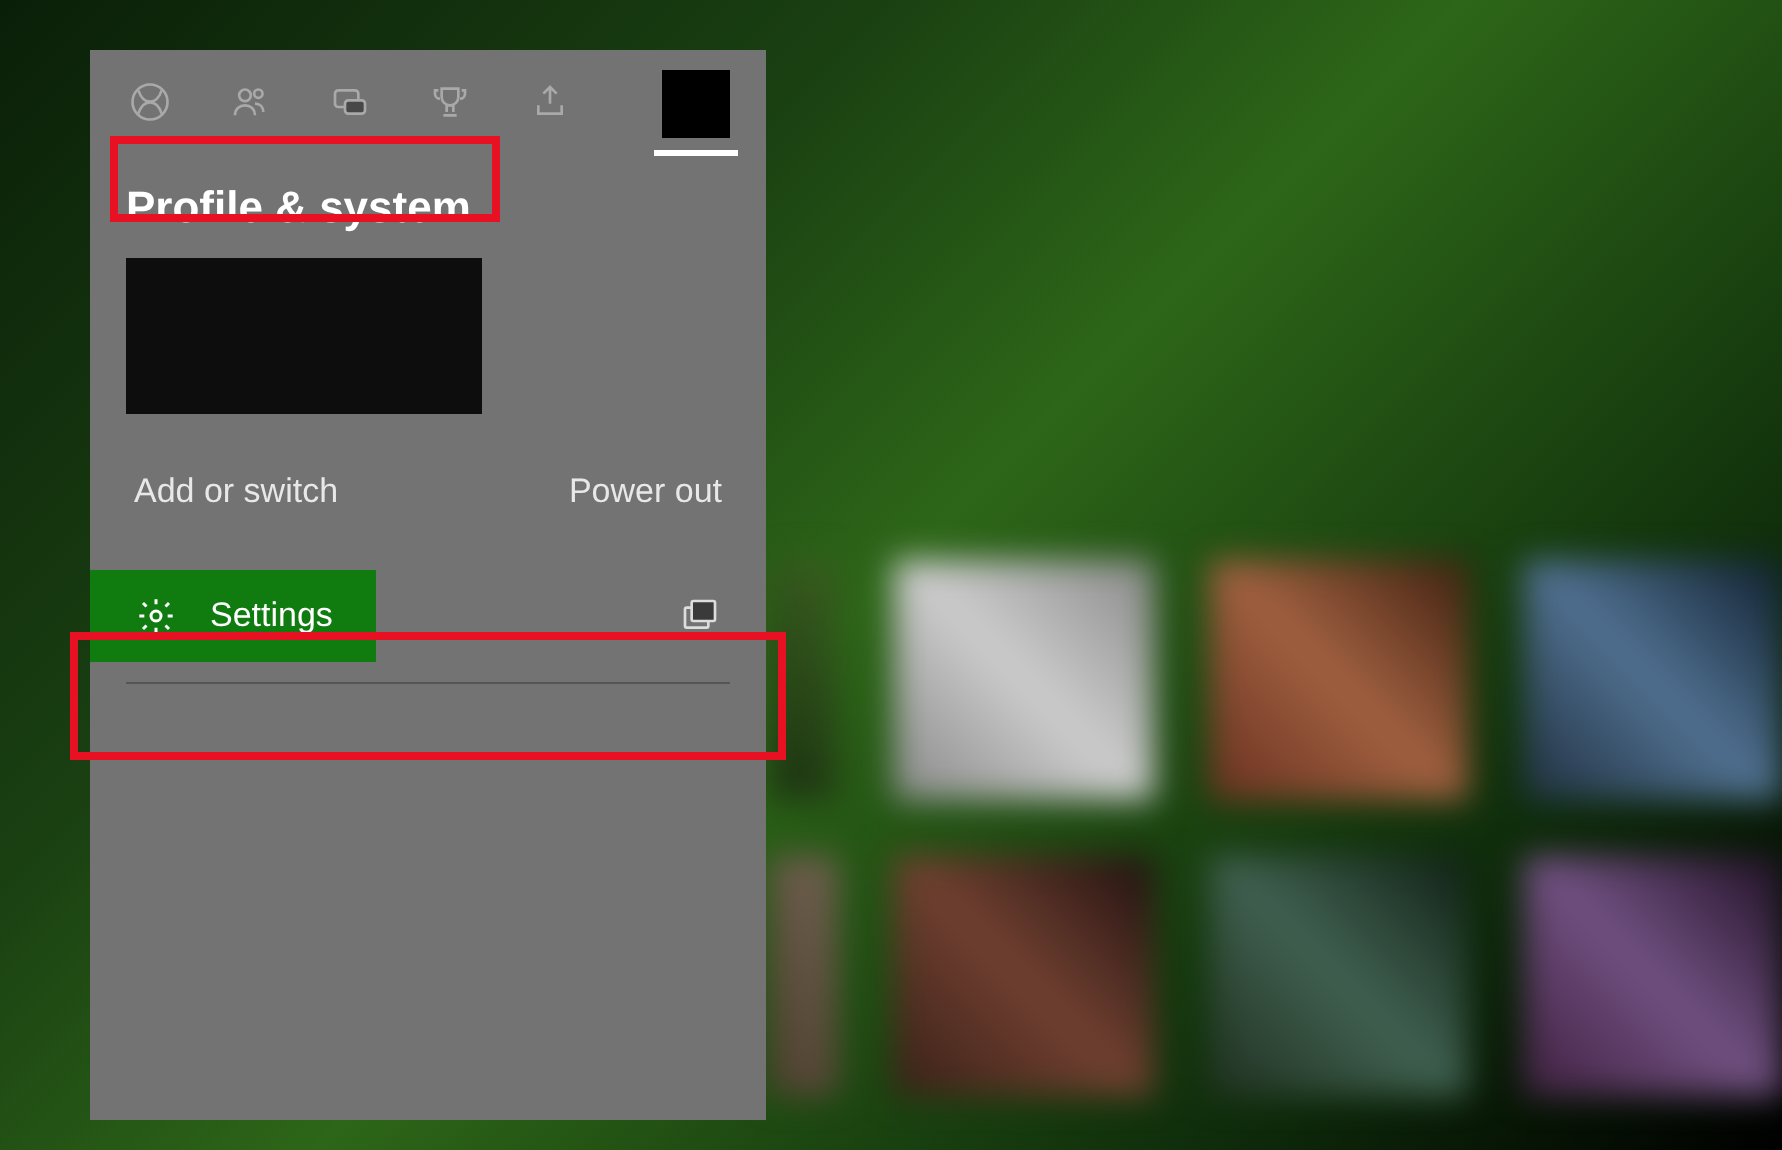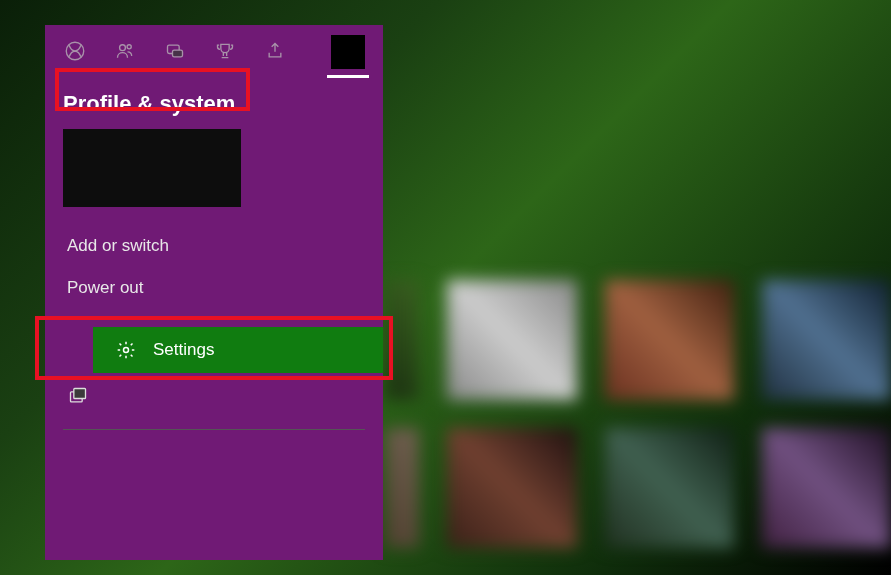--- a/index.html
+++ b/index.html
@@ -36,21 +36,21 @@
       width: 150px;
       height: 120px;
     }
     .bg-tile.small { width: 40px; }
     .guide-panel {
       position: absolute;
       left: 45px;
       top: 25px;
       width: 338px;
       height: 535px;
-      background: #701a75;
+      background: #737373;
       display: flex;
       flex-direction: column;
       padding: 14px 0 0 0;
     }
     .panel-tabs {
       display: flex;
       align-items: center;
       gap: 26px;
       padding: 0 18px 12px 18px;
       position: relative;
@@ -86,21 +86,20 @@
       padding: 16px 18px 12px 18px;
     }
     .profile-picture {
       margin: 0 18px 18px 18px;
       width: 178px;
       height: 78px;
       background: #0d0d0d;
     }
     .menu-section {
       display: flex;
-      flex-direction: column;
       justify-content: space-between;
     }
     .menu-text-item {
       padding: 11px 22px;
       font-size: 17px;
       font-weight: 400;
       color: #e8e8e8;
       cursor: pointer;
     }
     .menu-icon-item {
@@ -109,21 +108,20 @@
       gap: 16px;
       padding: 12px 22px;
       font-size: 17px;
       font-weight: 400;
       color: #e8e8e8;
       cursor: pointer;
     }
     .menu-icon-item.selected {
       background: #107c10;
       color: #fff;
-      margin-left: 48px;
     }
     .menu-icon-item .item-icon {
       width: 22px;
       height: 22px;
       display: flex;
       align-items: center;
       justify-content: center;
     }
     .divider {
       height: 1px;

